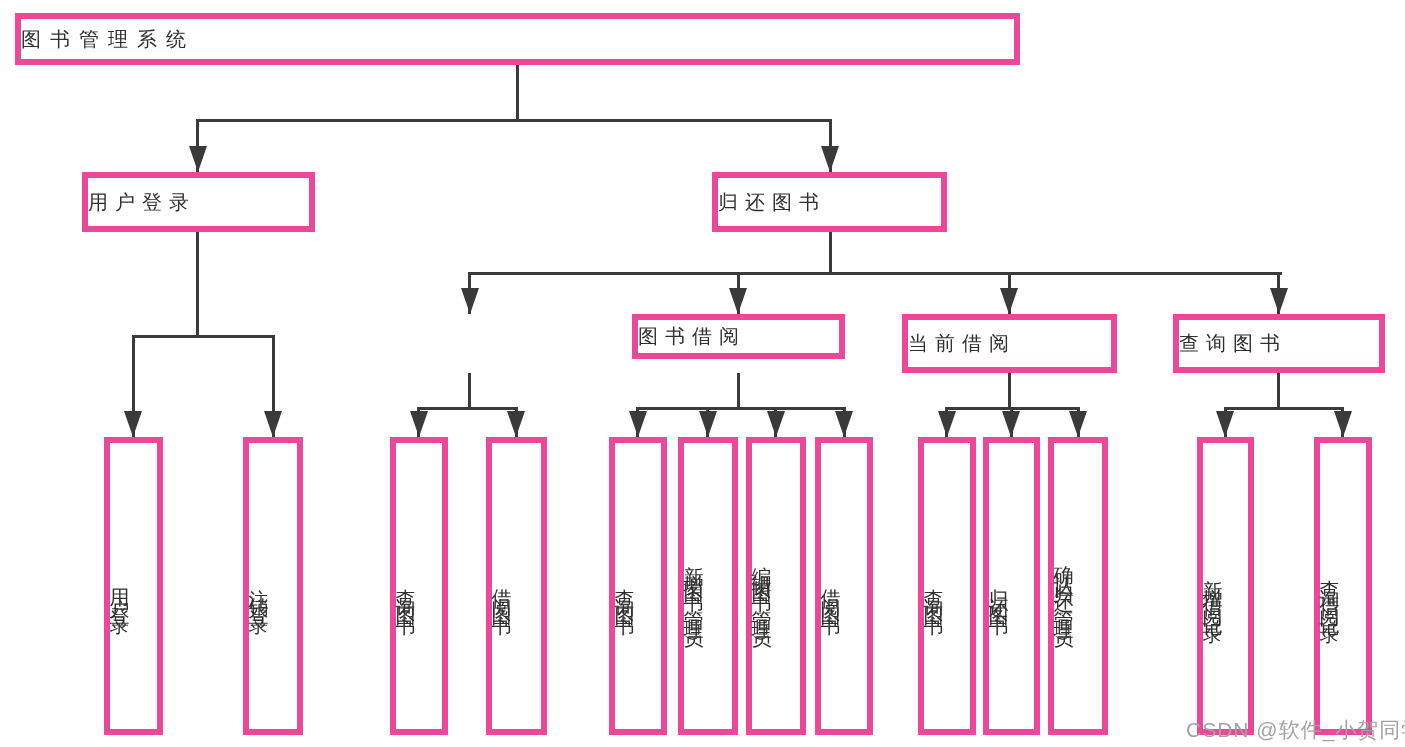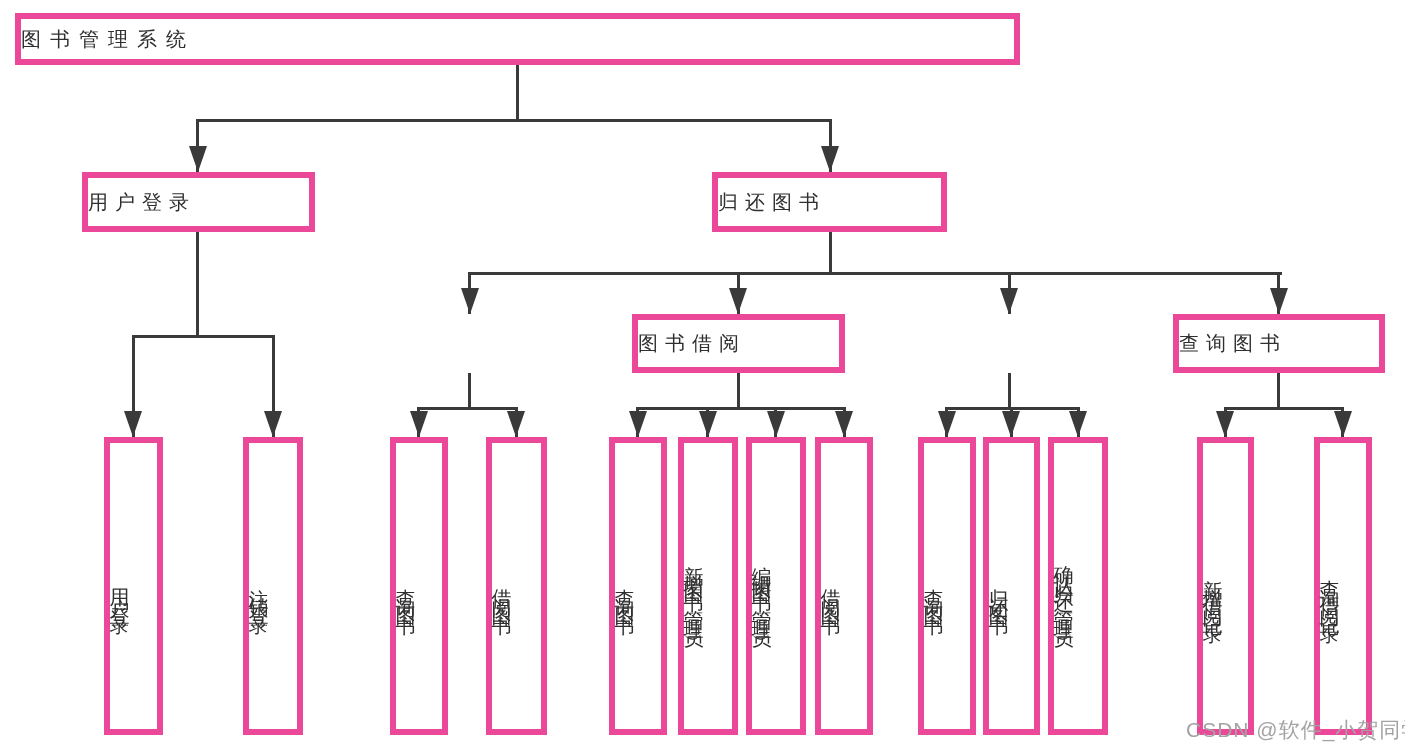--- a/index.html
+++ b/index.html
@@ -62,22 +62,25 @@
   <div class="ln" style="left:468px;top:272px;width:814px;height:3px"></div>
   <div class="ln" style="left:468px;top:272px;width:3px;height:42px"></div>
   <div class="arw" style="left:461px;top:288px"></div>
   <div class="ln" style="left:737px;top:272px;width:3px;height:42px"></div>
   <div class="arw" style="left:729px;top:288px"></div>
   <div class="ln" style="left:1008px;top:272px;width:3px;height:42px"></div>
   <div class="arw" style="left:1000px;top:288px"></div>
   <div class="ln" style="left:1277px;top:272px;width:3px;height:42px"></div>
   <div class="arw" style="left:1270px;top:288px"></div>
 
-  <div class="box" style="left:632px;top:314px;width:213px;height:59px">
+  <div class="box" style="left:632px;top:314px;width:213px;height:45px">
     <span class="lbl">图书借阅</span>
+  </div>
+  <div class="box" style="left:902px;top:314px;width:215px;height:59px">
+    <span class="lbl">当前借阅</span>
   </div>
   <div class="box" style="left:1173px;top:314px;width:212px;height:59px">
     <span class="lbl">查询图书</span>
   </div>
 
   <div class="ln" style="left:468px;top:373px;width:3px;height:37px"></div>
   <div class="ln" style="left:417px;top:407px;width:101px;height:3px"></div>
   <div class="ln" style="left:417px;top:407px;width:3px;height:30px"></div>
   <div class="arw" style="left:410px;top:411px"></div>
   <div class="ln" style="left:515px;top:407px;width:3px;height:30px"></div>

